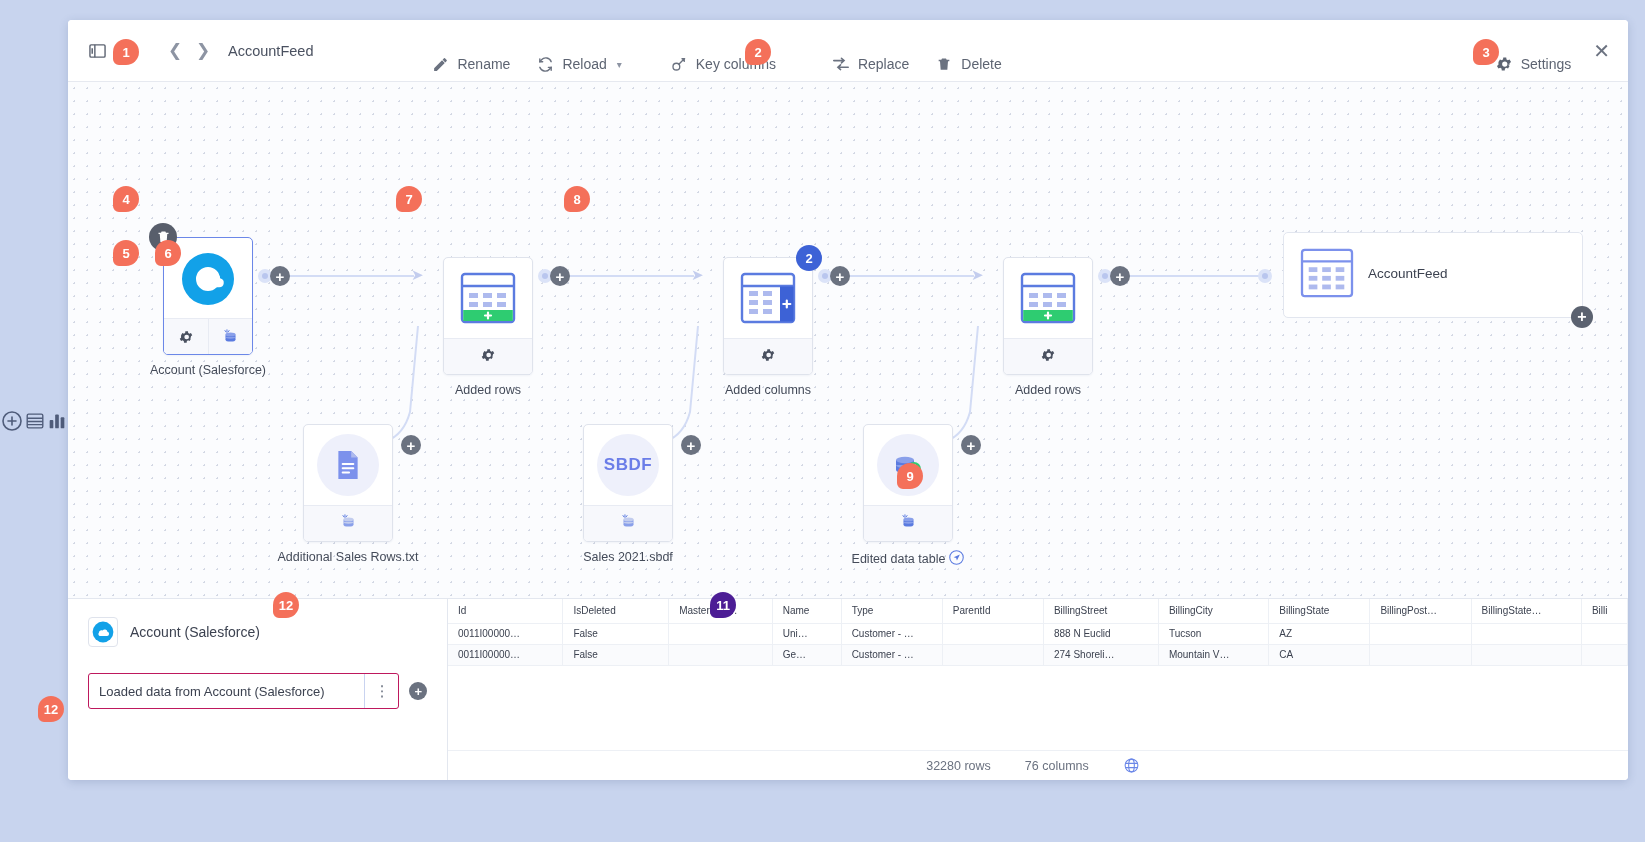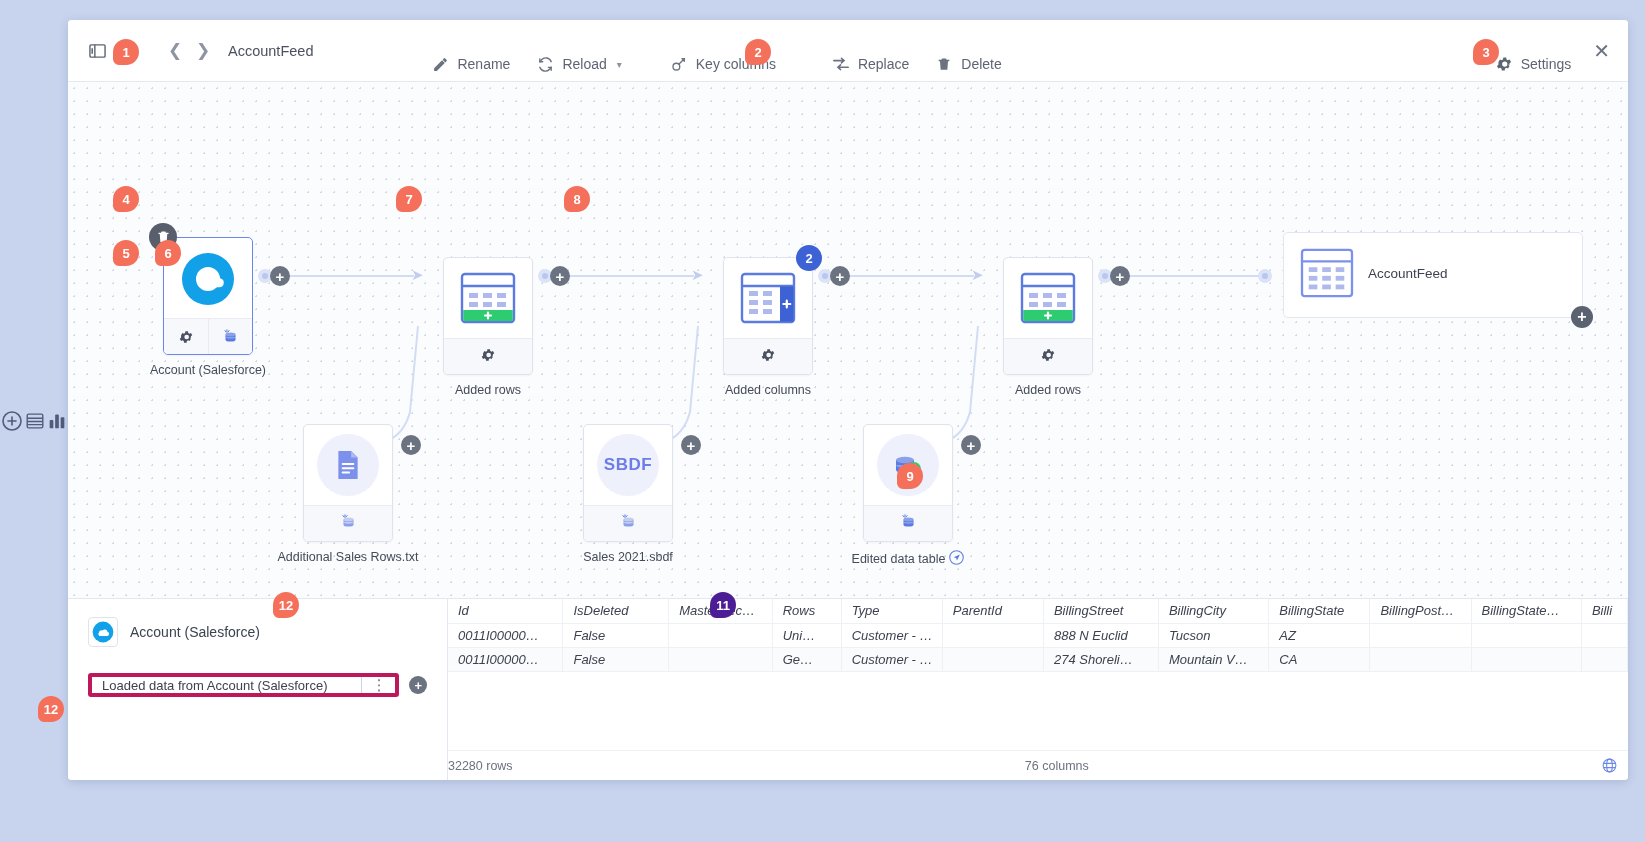--- a/index.html
+++ b/index.html
@@ -149,45 +149,45 @@
   }
   .bp-left { width: 380px; flex: 0 0 380px; border-right: 1px solid #e3e7ef; padding: 18px 20px; position: relative; }
   .bp-head { display: flex; align-items: center; gap: 12px; }
   .sf-icon {
     width: 30px; height: 30px; border: 1px solid #dfe3ec; border-radius: 4px; background: #fff;
     display:flex; align-items:center; justify-content:center;
   }
   .bp-title { font-size: 14px; color: #3c4250; }
   .sel-row { margin-top: 26px; display: flex; align-items: center; gap: 10px; position: relative; }
   .sel-box {
-    width: 320px; height: 24px; border: 4px solid #be185d; border-radius: 3px;
+    width: 320px; height: 36px; border: 1px solid #be185d; border-radius: 3px;
     display: flex; align-items: center; background: #fff;
   }
   .sel-box .txt { flex: 1 1 auto; font-size: 13px; color: #3c4250; padding: 0 10px; }
   .sel-box .kebab { width: 34px; border-left: 1px solid #c9d3f0; height: 100%; display:flex; align-items:center; justify-content:center; color:#6b7280; font-size: 15px; }
   .addbtn { width: 18px; height: 18px; border-radius: 50%; background:#6b7280; color:#fff; display:flex; align-items:center; justify-content:center; font-size:13px; font-weight:700; }
 
   .bp-right { flex: 1 1 auto; display: flex; flex-direction: column; position: relative; }
   .tabs { display: flex; align-items: flex-end; gap: 0; padding: 16px 30px 0 30px; border-bottom: 1px solid #e3e7ef; }
   .tab { font-size: 12.5px; letter-spacing: .5px; color: #6b7280; padding: 0 22px 11px 22px; position: relative; }
   .tab.active { color: #2a3140; }
   .tab.active::after { content:''; position:absolute; left: 14px; right: 14px; bottom: -1px; height: 2.5px; background:#2f5ad6; }
 
   .grid-wrap { flex: 1 1 auto; overflow: hidden; position: relative; }
   table.grid { border-collapse: collapse; width: 100%; table-layout: fixed; }
   table.grid th, table.grid td {
-    font-size: 13px; color: #3c4250; font-weight: 400;
+    font-size: 10px; color: #3c4250; font-weight: 400;
     text-align: left; padding: 4px 10px; height: 21px;
     border-right: 1px solid #edf0f5; border-bottom: 1px solid #edf0f5;
-    white-space: nowrap; overflow: hidden; font-style: italic;
+    white-space: nowrap; overflow: hidden;
   }
   table.grid tr.head th { height: 24px; }
   table.grid tr.alt td { background: #fafbfd; }
   .statusbar {
-    flex: 0 0 30px; height: 30px; display: flex; align-items: center; justify-content: space-between;
+    flex: 0 0 30px; height: 30px; display: flex; align-items: center; justify-content: center;
     gap: 34px; padding-right: 10px; font-size: 12.5px; color: #6b7280;
     border-top: 1px solid #edf0f5;
   }
   .globe { color: #6b87e8; display:flex; align-items:center; }
 </style>
 </head>
 <body>
 
 <div class="app">
 
@@ -605,21 +605,21 @@
                 <col style="width:88px">
                 <col style="width:88px">
                 <col style="width:96px">
                 <col style="width:40px">
               </colgroup>
               <tbody>
                 <tr class="head">
                   <th>Id</th>
                   <th>IsDeleted</th>
                   <th>MasterRec…</th>
-                  <th>Rows</th>
+                  <th>Name</th>
                   <th>Type</th>
                   <th>ParentId</th>
                   <th>BillingStreet</th>
                   <th>BillingCity</th>
                   <th>BillingState</th>
                   <th>BillingPost…</th>
                   <th>BillingState…</th>
                   <th>Billi</th>
                 </tr>
                 <tr class="">

